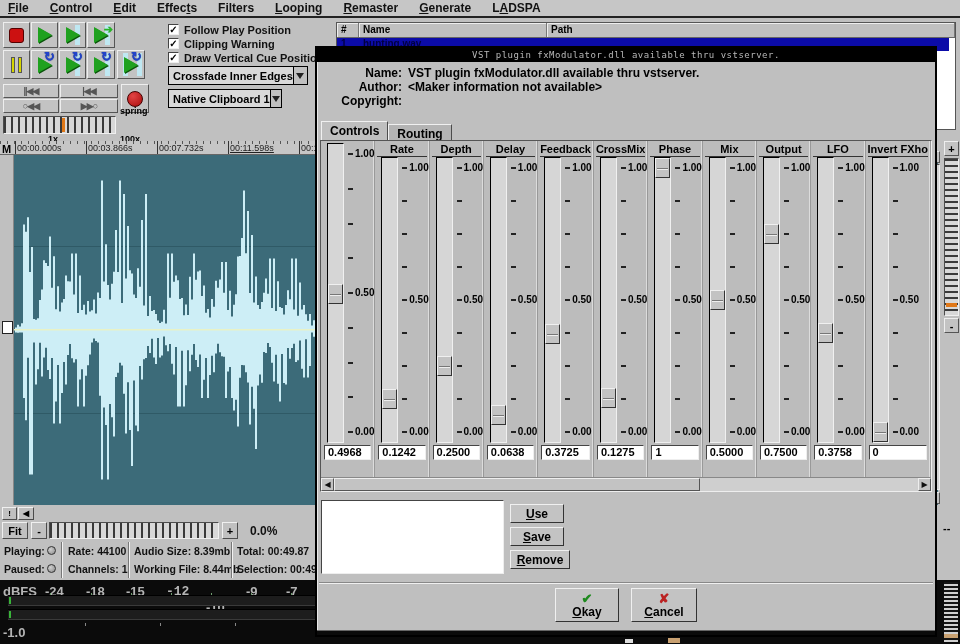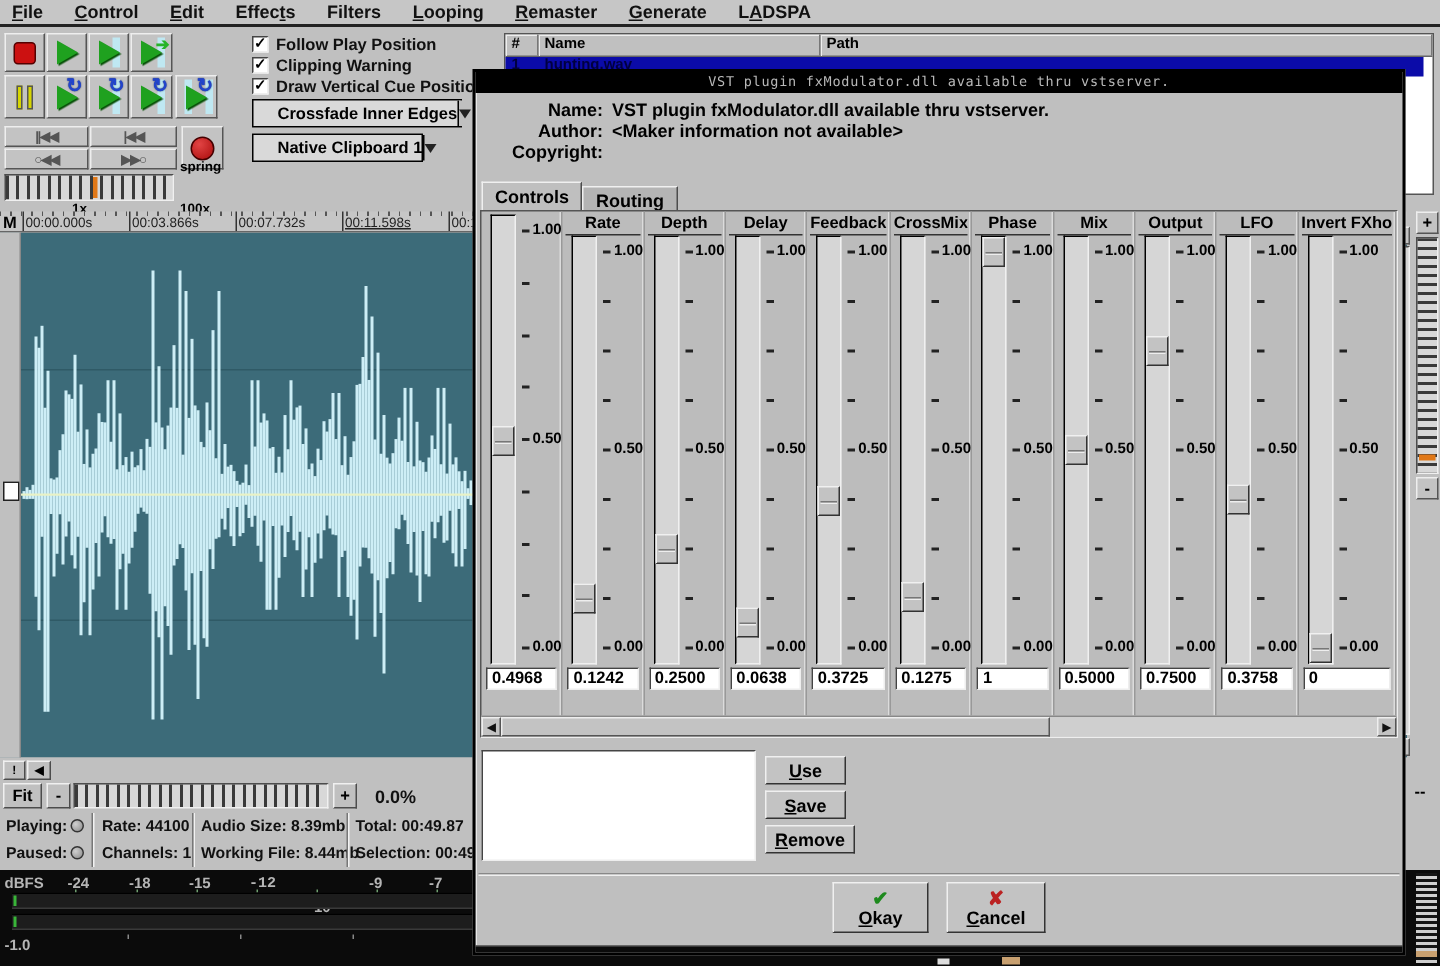--- a/index.html
+++ b/index.html
@@ -19,21 +19,21 @@
   .cue-bar { position:absolute; width:5px; background:#bfe8f2; top:2px; bottom:2px; }
   .loop-arrow { position:absolute; font-size:13px; font-weight:bold; color:#2244cc; top:-2px; right:2px; text-shadow:0 0 1px #112266; }
   .skip-label { font-size:9px; font-weight:bold; color:#555; letter-spacing:-1px; }
   .stripes-h { background:repeating-linear-gradient(90deg,#3a3a3a 0 2px,#d8d8d8 2px 7px); }
   .stripes-v { background:repeating-linear-gradient(180deg,#3a3a3a 0 2px,#d8d8d8 2px 6px); }
   
   .cb-row { position:absolute; left:168px; display:flex; align-items:center; gap:5px; height:13px; }
   .cb-box { width:11px; height:11px; background:#fff; border-top:1px solid #444; border-left:1px solid #444; border-right:1px solid #eee; border-bottom:1px solid #eee; font-size:10px; line-height:9px; font-weight:bold; color:#000; text-align:center; }
   .cb-label { font-size:11px; font-weight:bold; color:#111; white-space:nowrap; }
   
-  .combo { position:absolute; background:#d9d9d9; border:1px solid #000; display:flex; align-items:center;padding-left:12px; }
+  .combo { position:absolute; background:#d9d9d9; border:1px solid #000; display:flex; align-items:center; }
   .combo-text { flex:1; font-size:11px; font-weight:bold; padding-left:4px; white-space:nowrap; }
   .combo-arrow { width:16px; align-self:stretch; background:#c0c0c0; border-left:1px solid #000; display:flex; align-items:center; justify-content:center; }
   .combo-arrow::after { content:""; width:0; height:0; border-left:4px solid transparent; border-right:4px solid transparent; border-top:6px solid #222; }
   
   #filelist { position:absolute; left:336px; top:22px; width:620px; height:108px; background:#fff; border:1px solid #555; }
   #filelist-header { display:flex; height:15px; background:#c0c0c0; border-bottom:1px solid #666; }
   .fl-col { font-size:10px; font-weight:bold; padding:1px 4px; border-right:1px solid #777; box-shadow:inset 1px 1px 0 #eee; white-space:nowrap; overflow:hidden; }
   .fl-row { display:flex; height:13px; width:612px; background:#0b0ba8; color:#000040; }
   .fl-cell { font-size:10px; font-weight:bold; padding:0 4px; white-space:nowrap; }
   
@@ -44,21 +44,21 @@
   #wave-gutter { position:absolute; left:0; top:155px; width:14px; height:350px; background:#c0c0c0; border-right:1px solid #888; }
   #cue-handle { position:absolute; left:2px; top:166px; width:11px; height:13px; background:#fff; border:1px solid #222; }
   #waveform { position:absolute; left:0; top:155px; width:938px; height:350px; }
   
   .mini-btn { position:absolute; font-size:8px; font-weight:bold; display:flex; align-items:center; justify-content:center; }
   .status-text { position:absolute; font-size:10.5px; font-weight:bold; color:#111; white-space:nowrap; }
   .led { position:absolute; width:9px; height:9px; border-radius:50%; background:radial-gradient(circle at 35% 35%, #cfcfcf, #8a8a8a); border:1px solid #333; }
   .vsep { position:absolute; width:2px; border-left:1px solid #777; border-right:1px solid #f2f2f2; }
   
   #meter { position:absolute; left:0; top:580px; width:960px; height:64px; background:#0b0b0b; }
-  .meter-label { position:absolute; font-size:10px; font-weight:bold; color:#b5b5b5; }
+  .meter-label { position:absolute; font-size:13px; font-weight:bold; color:#b5b5b5; }
   .meter-bar { position:absolute; left:8px; width:927px; height:11px; background:#1d1d1d; border-top:1px solid #000; border-bottom:1px solid #3a3a3a; }
   .meter-cap { position:absolute; left:1px; top:1px; bottom:1px; width:2px; background:#39b539; }
   .meter-tick { position:absolute; width:1px; height:3px; background:#6f9f6f; }
   
   #dialog { position:absolute; left:315px; top:46px; width:622px; height:591px; background:#bfbfbf; border:2px solid #000; box-shadow:inset 1px 1px 0 #e8e8e8; }
   #dialog-title { position:absolute; left:0; top:0; width:100%; height:14px; background:#000; color:#b8b8b8; font-family:"DejaVu Sans Mono", monospace; font-size:9px; text-align:center; line-height:14px; letter-spacing:0.5px; }
   .info-row { display:flex; height:14px; align-items:center; }
   .info-label { width:85px; text-align:right; font-size:12px; font-weight:bold; padding-right:6px; }
   .info-value { font-size:12px; font-weight:bold; white-space:nowrap; }
   #tabs { position:absolute; left:4px; top:73px; display:flex; align-items:flex-end; height:19px; }

